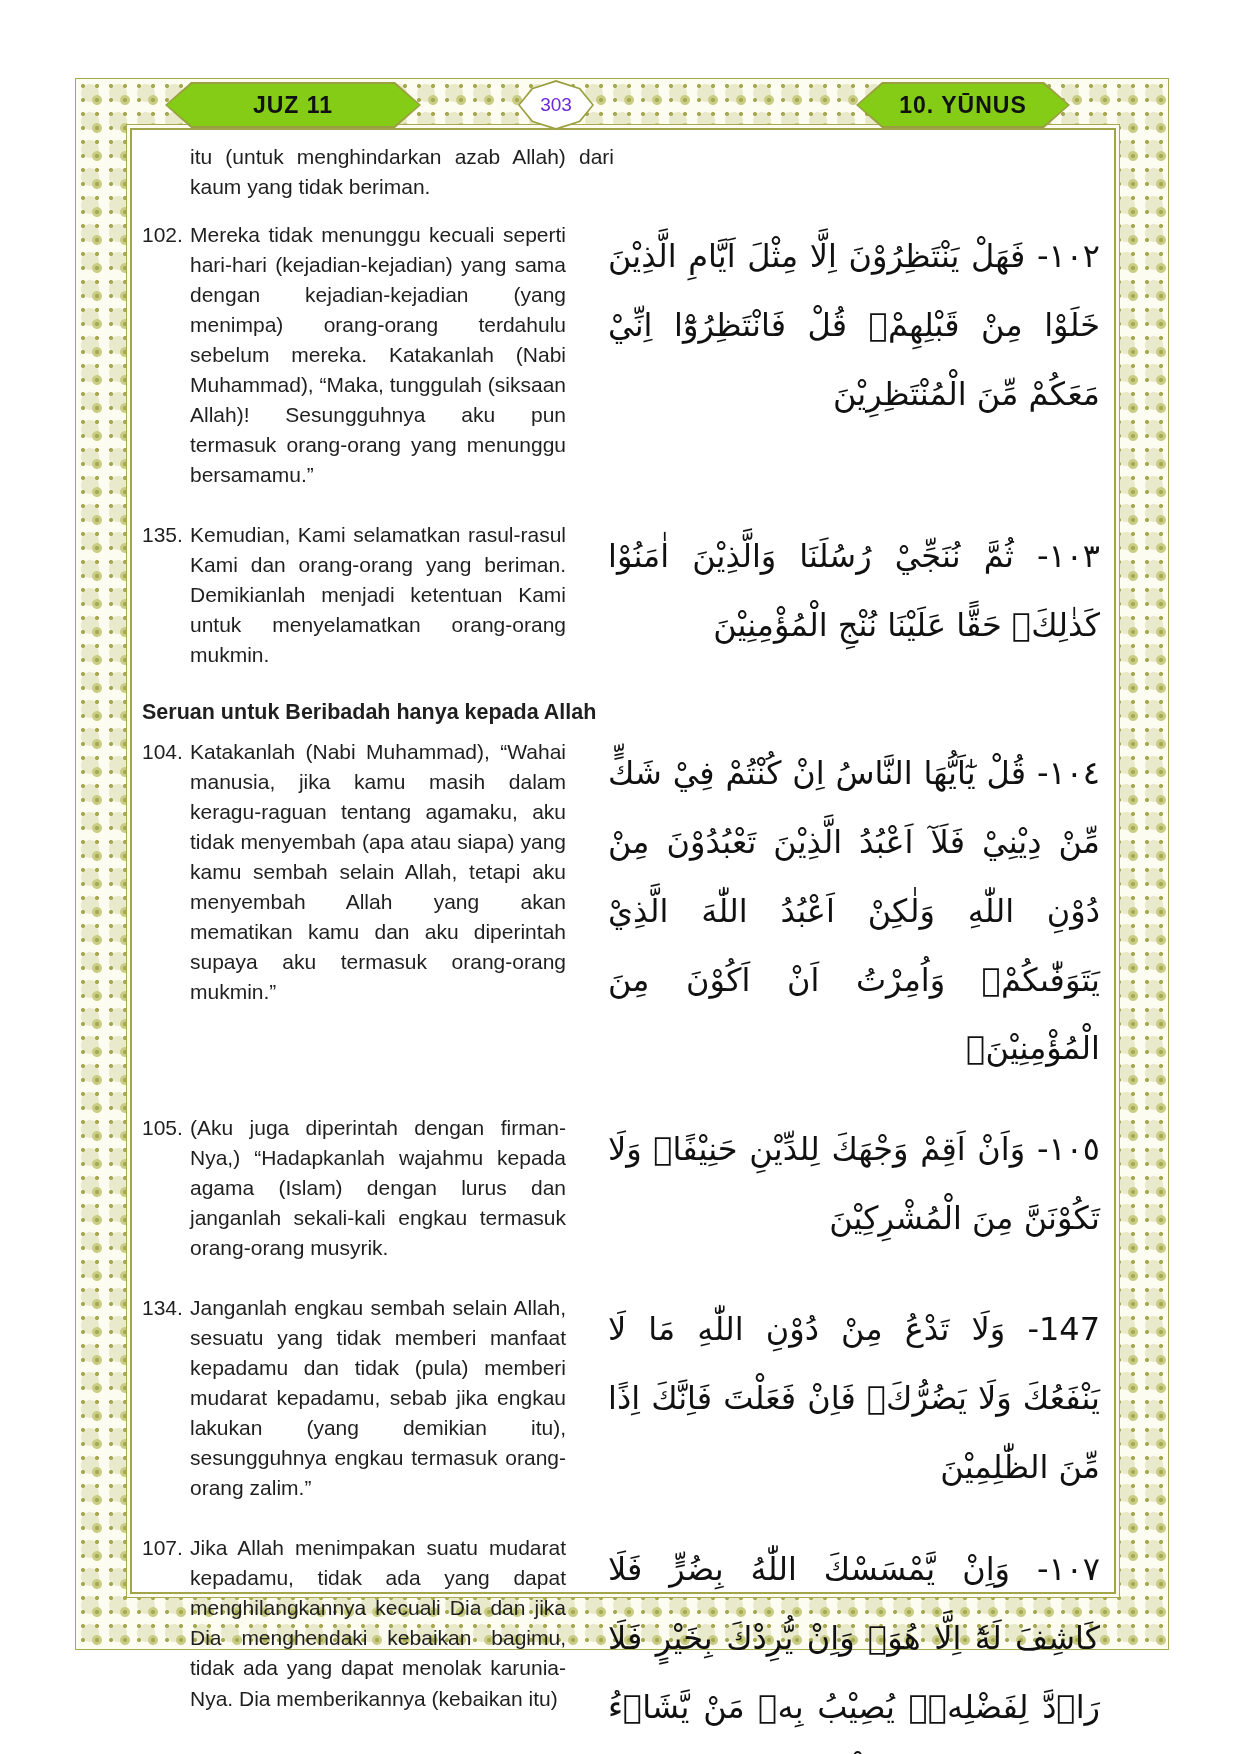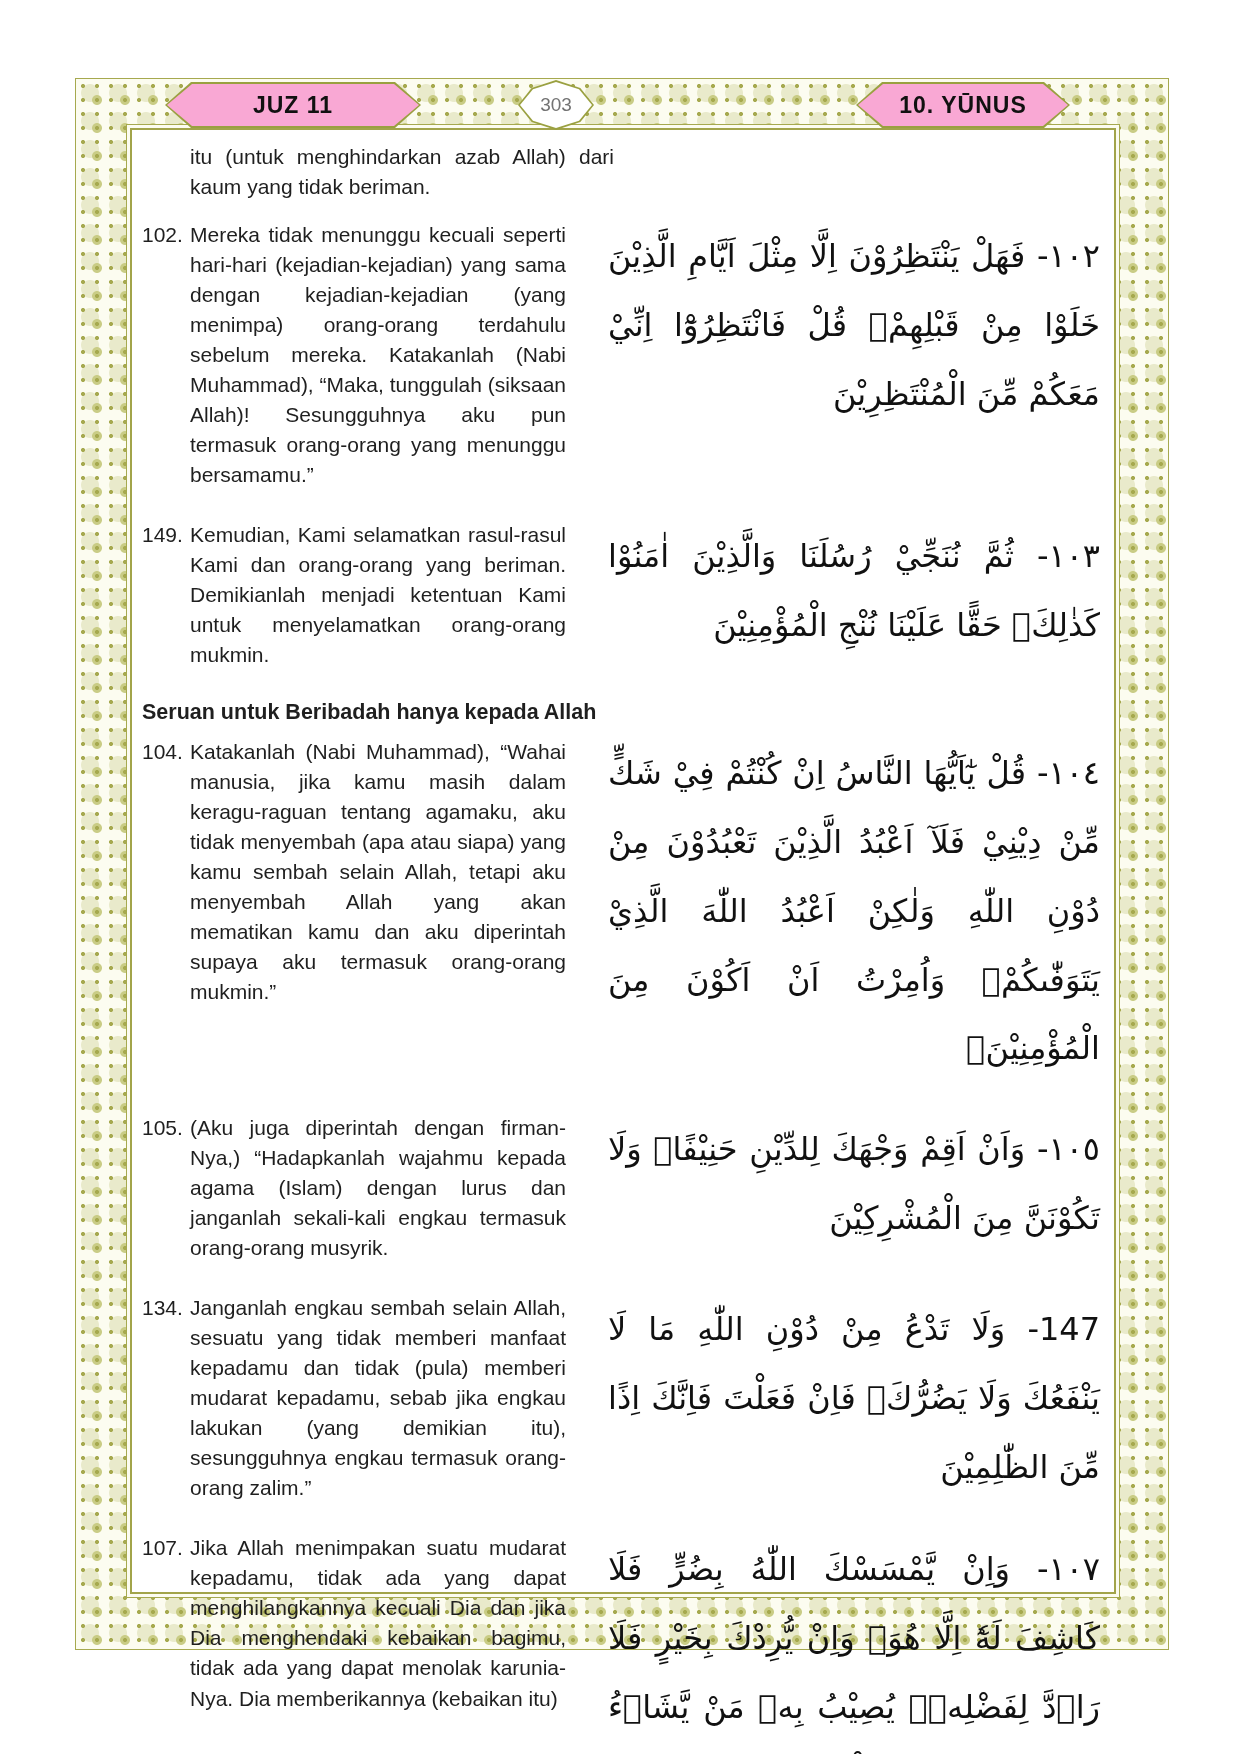--- a/index.html
+++ b/index.html
@@ -21,29 +21,29 @@
     position:absolute; left:130px; top:128px; width:982px; height:1462px;
     background:#ffffff;
     border:2px solid #a2a44a;
     box-shadow:0 0 0 3px #fcfcf0, 0 0 0 4px #a6a94f;
   }
 
   
   .cart{position:absolute; top:82px; height:46px; display:flex;}
   .cart-outer{flex:1; background:#9aa040; display:flex;
     clip-path:polygon(26px 0, calc(100% - 26px) 0, 100% 50%, calc(100% - 26px) 100%, 26px 100%, 0 50%);}
-  .cart-white{flex:1; margin:2px; background:#f9a8d4; display:flex; align-items:center; justify-content:center;
+  .cart-white{flex:1; margin:2px; background:#84cc16; display:flex; align-items:center; justify-content:center;
     clip-path:polygon(25px 0, calc(100% - 25px) 0, 100% 50%, calc(100% - 25px) 100%, 25px 100%, 0 50%);}
   .cart-label{font-weight:bold; font-size:23px; letter-spacing:1px; color:#111;}
   .badge{position:absolute; top:80px; height:50px; display:flex;}
   .badge-outer{flex:1; background:#9aa040; display:flex;
     clip-path:polygon(50% 0, 82% 16%, 100% 50%, 82% 84%, 50% 100%, 18% 84%, 0 50%, 18% 16%);}
   .badge-white{flex:1; margin:2px; background:#ffffff; display:flex; align-items:center; justify-content:center;
     clip-path:polygon(50% 0, 82% 16%, 100% 50%, 82% 84%, 50% 100%, 18% 84%, 0 50%, 18% 16%);}
-  .badge-label{font-size:19px; color:#737373;}
+  .badge-label{font-size:19px; color:#6d28d9;}
 
   
   .text-area{
     position:absolute; left:142px; top:142px; width:958px;
   }
   .row{display:flex; gap:42px; margin-bottom:30px; align-items:flex-start;}
   .col-id{width:424px; font-size:21px; line-height:1.43; text-align:justify;}
   .col-ar{flex:1; direction:rtl; text-align:justify; font-family:"DejaVu Sans",sans-serif;
     font-size:32px; line-height:2.15; color:#111; padding-top:2px;}
   .verse{display:flex;}
@@ -96,21 +96,21 @@
       <span class="vtext">Mereka tidak menunggu kecuali seperti hari-hari (kejadian-kejadian) yang sama dengan kejadian-kejadian (yang menimpa) orang-orang terdahulu sebelum mereka. Katakanlah (Nabi Muhammad), “Maka, tunggulah (siksaan Allah)! Sesungguhnya aku pun termasuk orang-orang yang menunggu bersamamu.”</span>
     </div>
     <div class="col-ar">
       <span class="aynum">١٠٢-</span>
       <span>فَهَلْ يَنْتَظِرُوْنَ اِلَّا مِثْلَ اَيَّامِ الَّذِيْنَ خَلَوْا مِنْ قَبْلِهِمْۗ قُلْ فَانْتَظِرُوْٓا اِنِّيْ مَعَكُمْ مِّنَ الْمُنْتَظِرِيْنَ</span>
     </div>
   </div>
 
   <div class="row">
     <div class="col-id verse">
-      <span class="vnum">149.</span>
+      <span class="vnum">135.</span>
       <span class="vtext">Kemudian, Kami selamatkan rasul-rasul Kami dan orang-orang yang beriman. Demikianlah menjadi ketentuan Kami untuk menyelamatkan orang-orang mukmin.</span>
     </div>
     <div class="col-ar">
       <span class="aynum">١٠٣-</span>
       <span>ثُمَّ نُنَجِّيْ رُسُلَنَا وَالَّذِيْنَ اٰمَنُوْا كَذٰلِكَۚ حَقًّا عَلَيْنَا نُنْجِ الْمُؤْمِنِيْنَ</span>
     </div>
   </div>
 
   <div class="section-heading">Seruan untuk Beribadah hanya kepada Allah</div>
 

